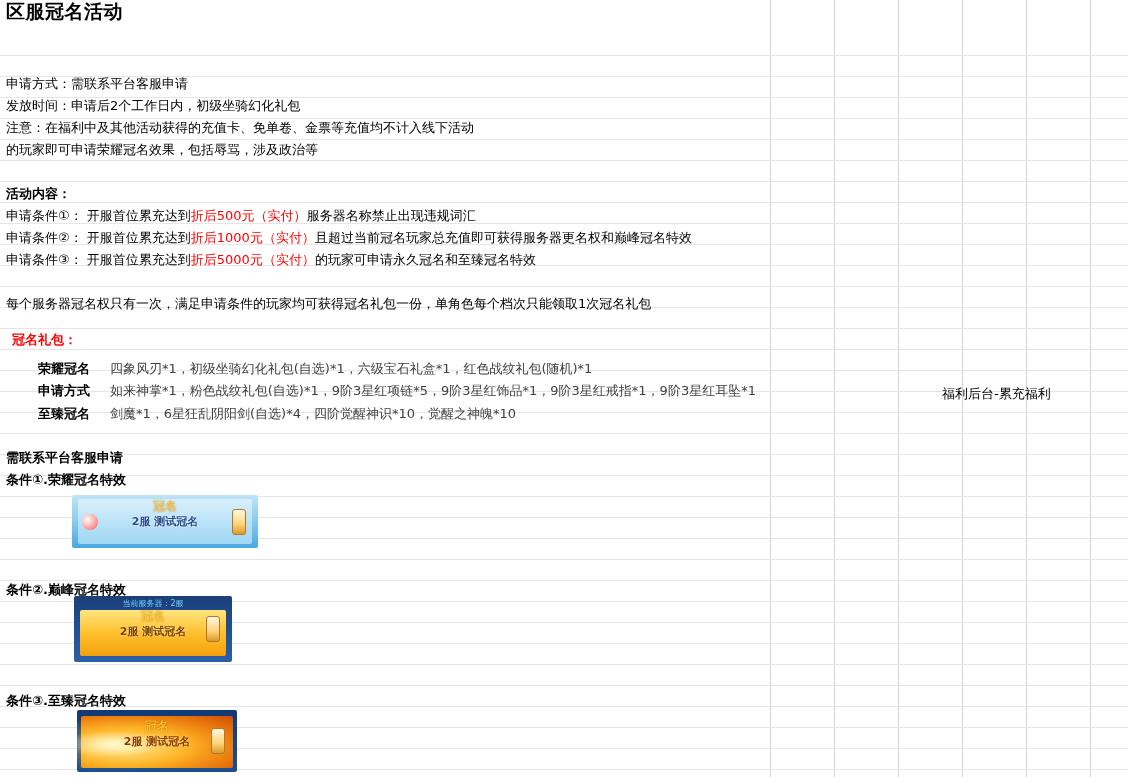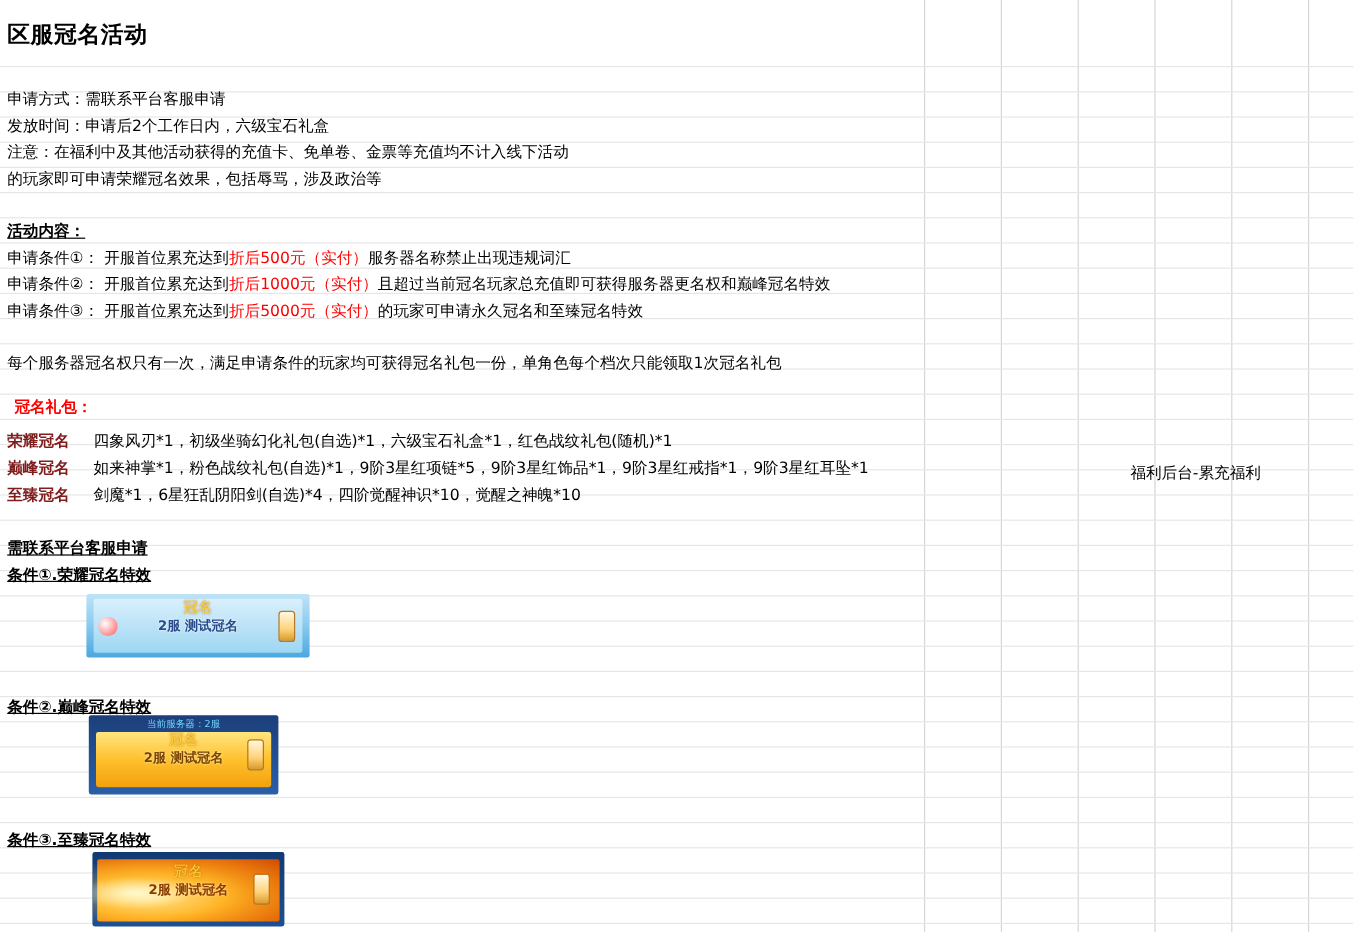--- a/index.html
+++ b/index.html
@@ -50,26 +50,26 @@
     line-height: 15px;
   }
   .pad { padding-left: 6px; }
 
   .title {
     font-size: 19px;
     font-weight: bold;
     color: #000000;
     letter-spacing: 0.5px;
   }
-  .bold { font-weight: bold; text-decoration: underline; }
+  .bold { font-weight: bold; }
   .red { color: #ff0000; }
   .redbold { color: #ff0000; font-weight: bold; padding-left: 12px; }
 
-  .gift-label { color: #7f1d1d; font-weight: bold; display: inline-block; width: 72px; }
-  .gift-body { color: #000000; }
+  .gift-label { color: #000000; font-weight: bold; display: inline-block; width: 72px; margin-left: 32px; }
+  .gift-body { color: #404040; }
 
   .backend {
     position: absolute;
     font-size: 13px;
     color: #000;
   }
 
   
   .card {
     position: absolute;
@@ -204,24 +204,24 @@
     <div class="hline" style="top:664px"></div>
     <div class="hline" style="top:685px"></div>
     <div class="hline" style="top:706px"></div>
     <div class="hline" style="top:727px"></div>
     <div class="hline" style="top:748px"></div>
     <div class="hline" style="top:769px"></div>
   </div>
 
   <div class="content">
 
-    <div class="row title pad" style="top:22px">区服冠名活动</div>
+    <div class="row title pad" style="top:4px">区服冠名活动</div>
 
     <div class="row pad" style="top:76px">申请方式：需联系平台客服申请</div>
-    <div class="row pad" style="top:98px">发放时间：申请后2个工作日内，六级宝石礼盒</div>
+    <div class="row pad" style="top:98px">发放时间：申请后2个工作日内，初级坐骑幻化礼包</div>
     <div class="row pad" style="top:120px">注意：在福利中及其他活动获得的充值卡、免单卷、金票等充值均不计入线下活动</div>
     <div class="row pad" style="top:142px">的玩家即可申请荣耀冠名效果，包括辱骂，涉及政治等</div>
 
     <div class="row pad bold" style="top:186px">活动内容：</div>
 
     <div class="row pad" style="top:208px">
       <span>申请条件①：  开服首位累充达到</span><span class="red">折后500元（实付）</span><span>服务器名称禁止出现违规词汇</span>
     </div>
     <div class="row pad" style="top:230px">
       <span>申请条件②：  开服首位累充达到</span><span class="red">折后1000元（实付）</span><span>且超过当前冠名玩家总充值即可获得服务器更名权和巅峰冠名特效</span>
@@ -231,21 +231,21 @@
     </div>
 
     <div class="row pad" style="top:296px">每个服务器冠名权只有一次，满足申请条件的玩家均可获得冠名礼包一份，单角色每个档次只能领取1次冠名礼包</div>
 
     <div class="row pad redbold" style="top:332px">冠名礼包：</div>
 
     <div class="row pad" style="top:361px">
       <span class="gift-label">荣耀冠名</span><span class="gift-body">四象风刃*1，初级坐骑幻化礼包(自选)*1，六级宝石礼盒*1，红色战纹礼包(随机)*1</span>
     </div>
     <div class="row pad" style="top:383px">
-      <span class="gift-label">巅峰冠名</span><span class="gift-body">如来神掌*1，粉色战纹礼包(自选)*1，9阶3星红项链*5，9阶3星红饰品*1，9阶3星红戒指*1，9阶3星红耳坠*1</span>
+      <span class="gift-label">申请方式</span><span class="gift-body">如来神掌*1，粉色战纹礼包(自选)*1，9阶3星红项链*5，9阶3星红饰品*1，9阶3星红戒指*1，9阶3星红耳坠*1</span>
     </div>
     <div class="row pad" style="top:406px">
       <span class="gift-label">至臻冠名</span><span class="gift-body">剑魔*1，6星狂乱阴阳剑(自选)*4，四阶觉醒神识*10，觉醒之神魄*10</span>
     </div>
 
     <div class="backend" style="left:942px; top:385px">福利后台-累充福利</div>
 
     <div class="row pad bold" style="top:450px">需联系平台客服申请</div>
 
     <div class="row pad bold" style="top:472px">条件①.荣耀冠名特效</div>

